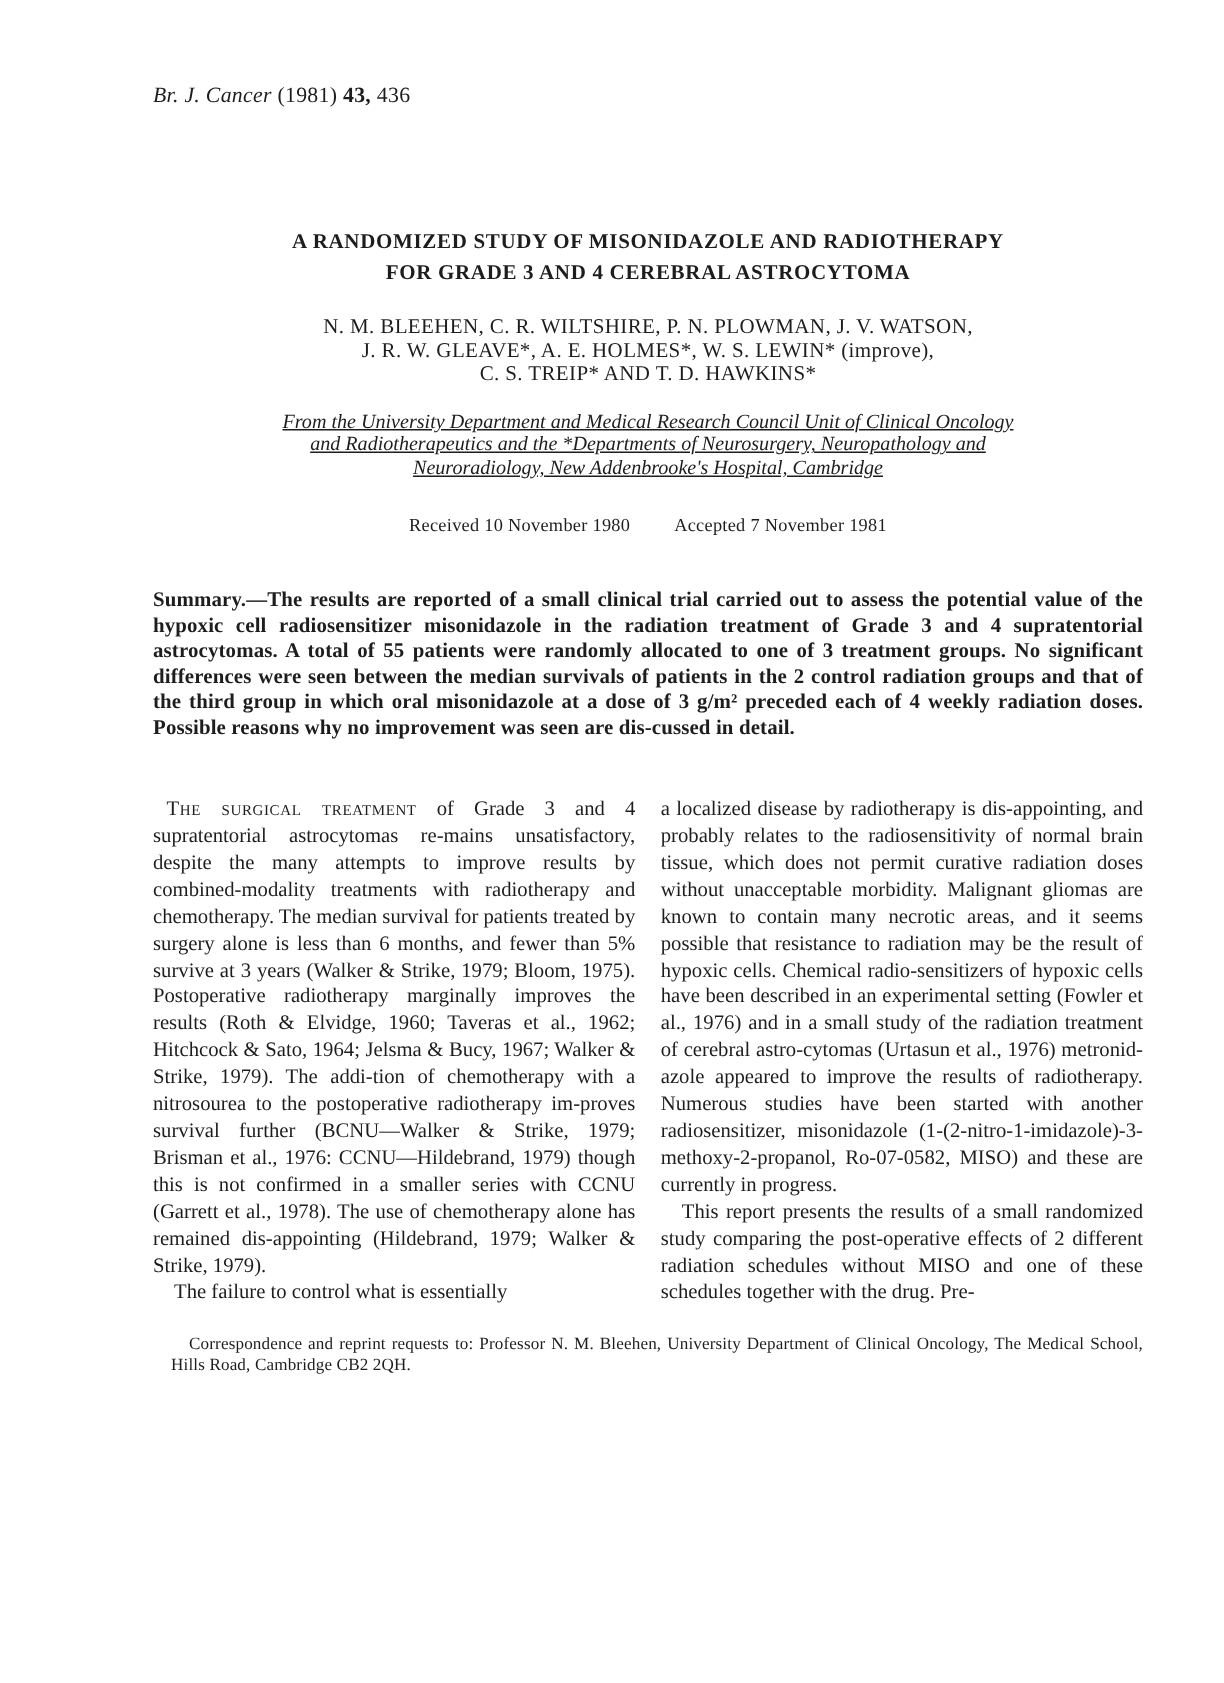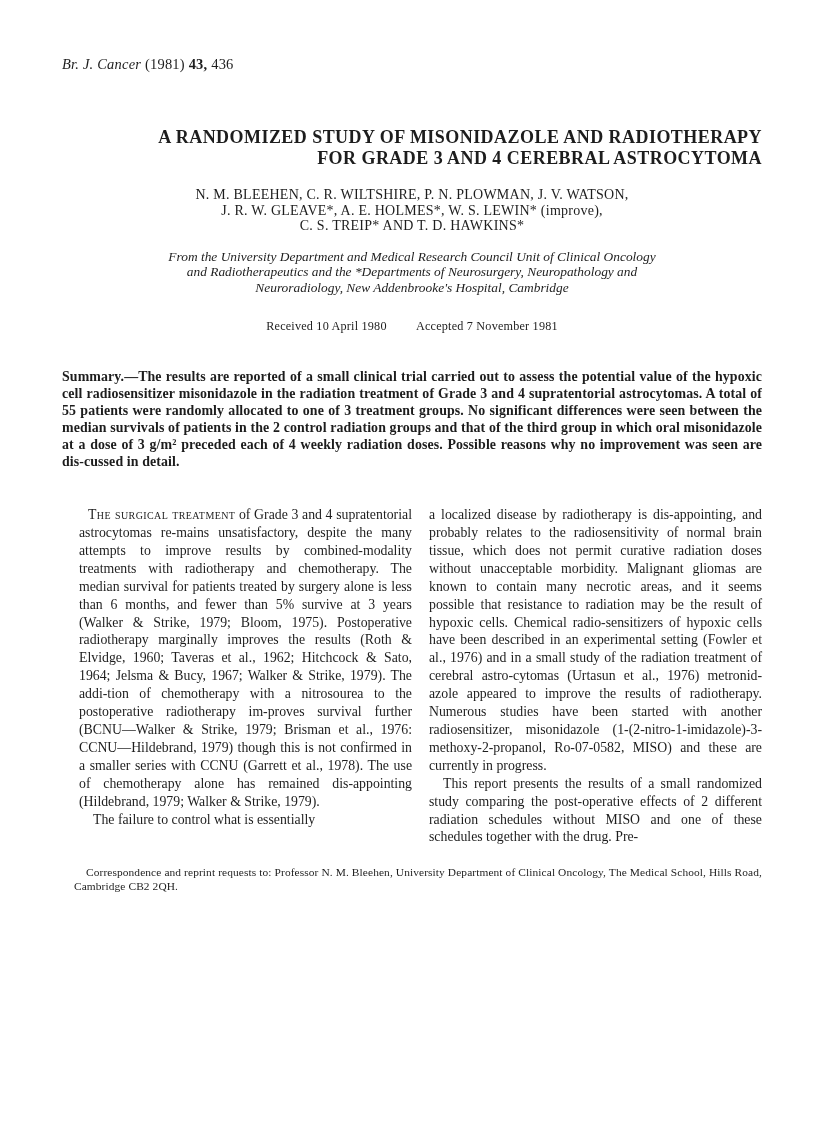--- a/index.html
+++ b/index.html
@@ -3,69 +3,69 @@
 <meta charset="utf-8">
 <style>
   * { margin: 0; padding: 0; box-sizing: border-box; }
   html, body { background: #ffffff; }
   .page {
     width: 816px;
     height: 1122px;
     background: #ffffff;
     color: #1d1d1d;
     font-family: "Liberation Serif", "DejaVu Serif", serif;
-    padding: 56px 54px 0 62px;
+    padding: 56px 54px 0 102px;
     overflow: hidden;
     position: relative;
   }
   .masthead { font-size: 14.5px; letter-spacing: 0.2px; }
   .italic { font-style: italic; }
   .bold { font-weight: bold; }
   .title {
-    margin-top: 54px;
-    text-align: right;
-    font-size: 18px;
+    margin-top: 78px;
+    text-align: center;
+    font-size: 14px;
     font-weight: bold;
     letter-spacing: 0.45px;
     line-height: 21px;
   }
   .authors {
     margin-top: 18px;
     text-align: center;
     font-size: 14px;
     line-height: 15.6px;
     letter-spacing: 0.25px;
   }
   .affiliation {
     margin-top: 15px;
     text-align: center;
     font-style: italic;
     font-size: 13.4px;
     line-height: 15.6px;
+    text-decoration: underline;
   }
   .received {
     margin-top: 23px;
     text-align: center;
     font-size: 12.2px;
     letter-spacing: 0.2px;
   }
   .received .accepted-part { margin-left: 26px; }
   .summary {
     margin-top: 34px;
     font-weight: bold;
     font-size: 13.9px;
     line-height: 17.1px;
     text-align: justify;
     letter-spacing: 0.1px;
   }
   .columns {
     margin-top: 36px;
     display: flex;
     gap: 17px;
-    margin-left: 17px;
   }
   .col {
     flex: 1;
     min-width: 0;
     font-size: 13.8px;
     line-height: 17.9px;
     text-align: justify;
   }
   .para { text-align: justify; }
   .para.indent-lead { text-indent: 9px; }
@@ -104,21 +104,21 @@
     <div>C. S. TREIP* AND T. D. HAWKINS*</div>
   </div>
 
   <div class="affiliation">
     <div>From the University Department and Medical Research Council Unit of Clinical Oncology</div>
     <div>and Radiotherapeutics and the *Departments of Neurosurgery, Neuropathology and</div>
     <div>Neuroradiology, New Addenbrooke's Hospital, Cambridge</div>
   </div>
 
   <div class="received">
-    <span>Received 10 April 1980</span>
+    <span>Received 10 November 1980</span>
     <span class="accepted-part">Accepted 7 November 1981</span>
   </div>
 
   <p class="summary"><span>Summary.—</span><span>The results are reported of a small clinical trial carried out to assess the potential value of the hypoxic cell radiosensitizer misonidazole in the radiation treatment of Grade 3 and 4 supratentorial astrocytomas. A total of 55 patients were randomly allocated to one of 3 treatment groups. No significant differences were seen between the median survivals of patients in the 2 control radiation groups and that of the third group in which oral misonidazole at a dose of 3 g/m² preceded each of 4 weekly radiation doses. Possible reasons why no improvement was seen are dis-cussed in detail.</span></p>
 
   <div class="columns">
     <div class="col">
       <p class="para indent-lead"><span class="smallcaps">The surgical treatment</span><span> of Grade 3 and 4 supratentorial astrocytomas re-mains unsatisfactory, despite the many attempts to improve results by combined-modality treatments with radiotherapy and chemotherapy. The median survival for patients treated by surgery alone is less than 6 months, and fewer than 5% survive at 3 years (Walker &amp; Strike, 1979; Bloom, 1975). Postoperative radiotherapy marginally improves the results (Roth &amp; Elvidge, 1960; Taveras et al., 1962; Hitchcock &amp; Sato, 1964; Jelsma &amp; Bucy, 1967; Walker &amp; Strike, 1979). The addi-tion of chemotherapy with a nitrosourea to the postoperative radiotherapy im-proves survival further (BCNU—Walker &amp; Strike, 1979; Brisman et al., 1976: CCNU—Hildebrand, 1979) though this is not confirmed in a smaller series with CCNU (Garrett et al., 1978). The use of chemotherapy alone has remained dis-appointing (Hildebrand, 1979; Walker &amp; Strike, 1979).</span></p>
       <p class="para indented">The failure to control what is essentially</p>
     </div>

